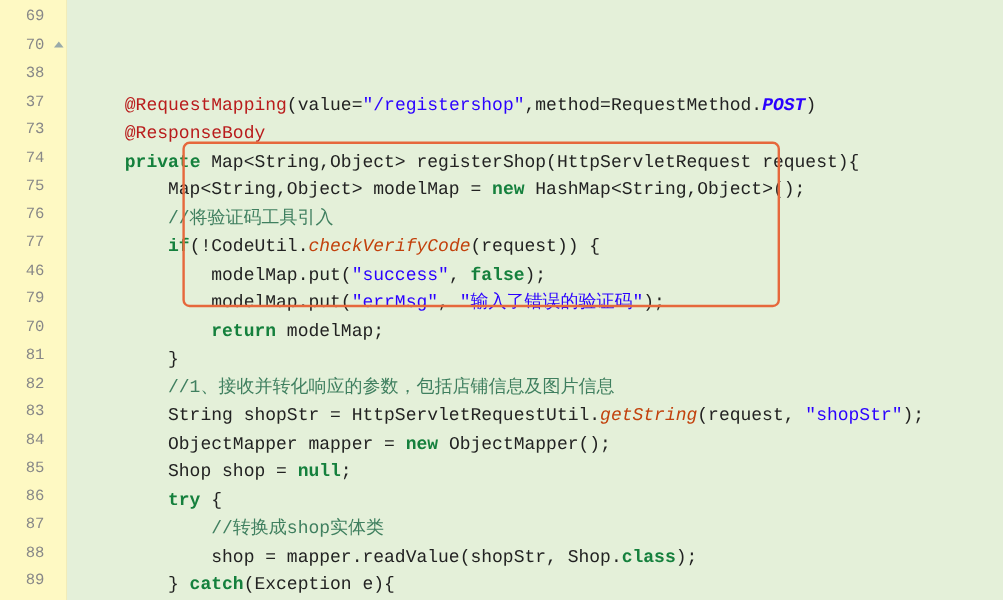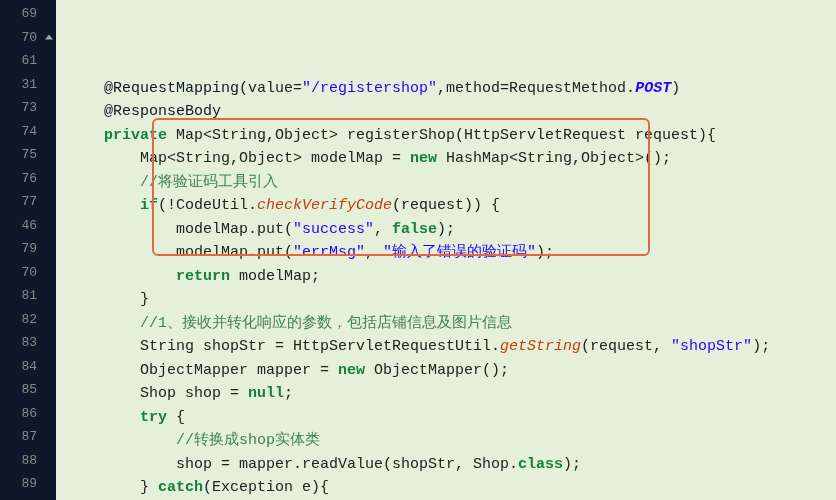--- a/index.html
+++ b/index.html
@@ -15,21 +15,21 @@
     position: relative;
   }
   .editor {
     display: flex;
     width: 100%;
     height: 100%;
   }
   .gutter {
     width: 56px;
     flex-shrink: 0;
-    background: #0f172a;
+    background: #fef9c3;
     border-right: 1px solid rgba(0,0,0,0.05);
     padding-top: 2px;
   }
   .gutter .ln {
     height: 23.5px;
     line-height: 23.5px;
     text-align: right;
     padding-right: 18px;
     color: #888;
     font-size: 13px;
@@ -54,41 +54,41 @@
     position: relative;
     white-space: pre;
   }
   .line {
     height: 23.5px;
     line-height: 23.5px;
     padding-left: 12px;
     color: #222;
   }
   .kw { color: #15803d; font-weight: bold; }
-  .ann { color: #0f172a; }
+  .ann { color: #b91c1c; }
   .str { color: #2a00ff; }
   .com { color: #3f7f5f; }
   .ital { font-style: italic; color: #2a00ff; font-weight: bold; }
   .staticcall { font-style: italic; color: #c2410c; }
   .highlight-box {
     position: absolute;
     border: 2px solid #e6683c;
     border-radius: 6px;
     pointer-events: none;
   }
 </style>
 </head>
 <body>
 
 <div class="editor">
   <div class="gutter" id="gutter">
       <div class="ln">69</div>
       <div class="ln fold">70</div>
-      <div class="ln">61</div>
-      <div class="ln">31</div>
+      <div class="ln">38</div>
+      <div class="ln">37</div>
       <div class="ln">73</div>
       <div class="ln">74</div>
       <div class="ln">75</div>
       <div class="ln">76</div>
       <div class="ln">77</div>
       <div class="ln">46</div>
       <div class="ln">79</div>
       <div class="ln">70</div>
       <div class="ln">81</div>
       <div class="ln">82</div>

